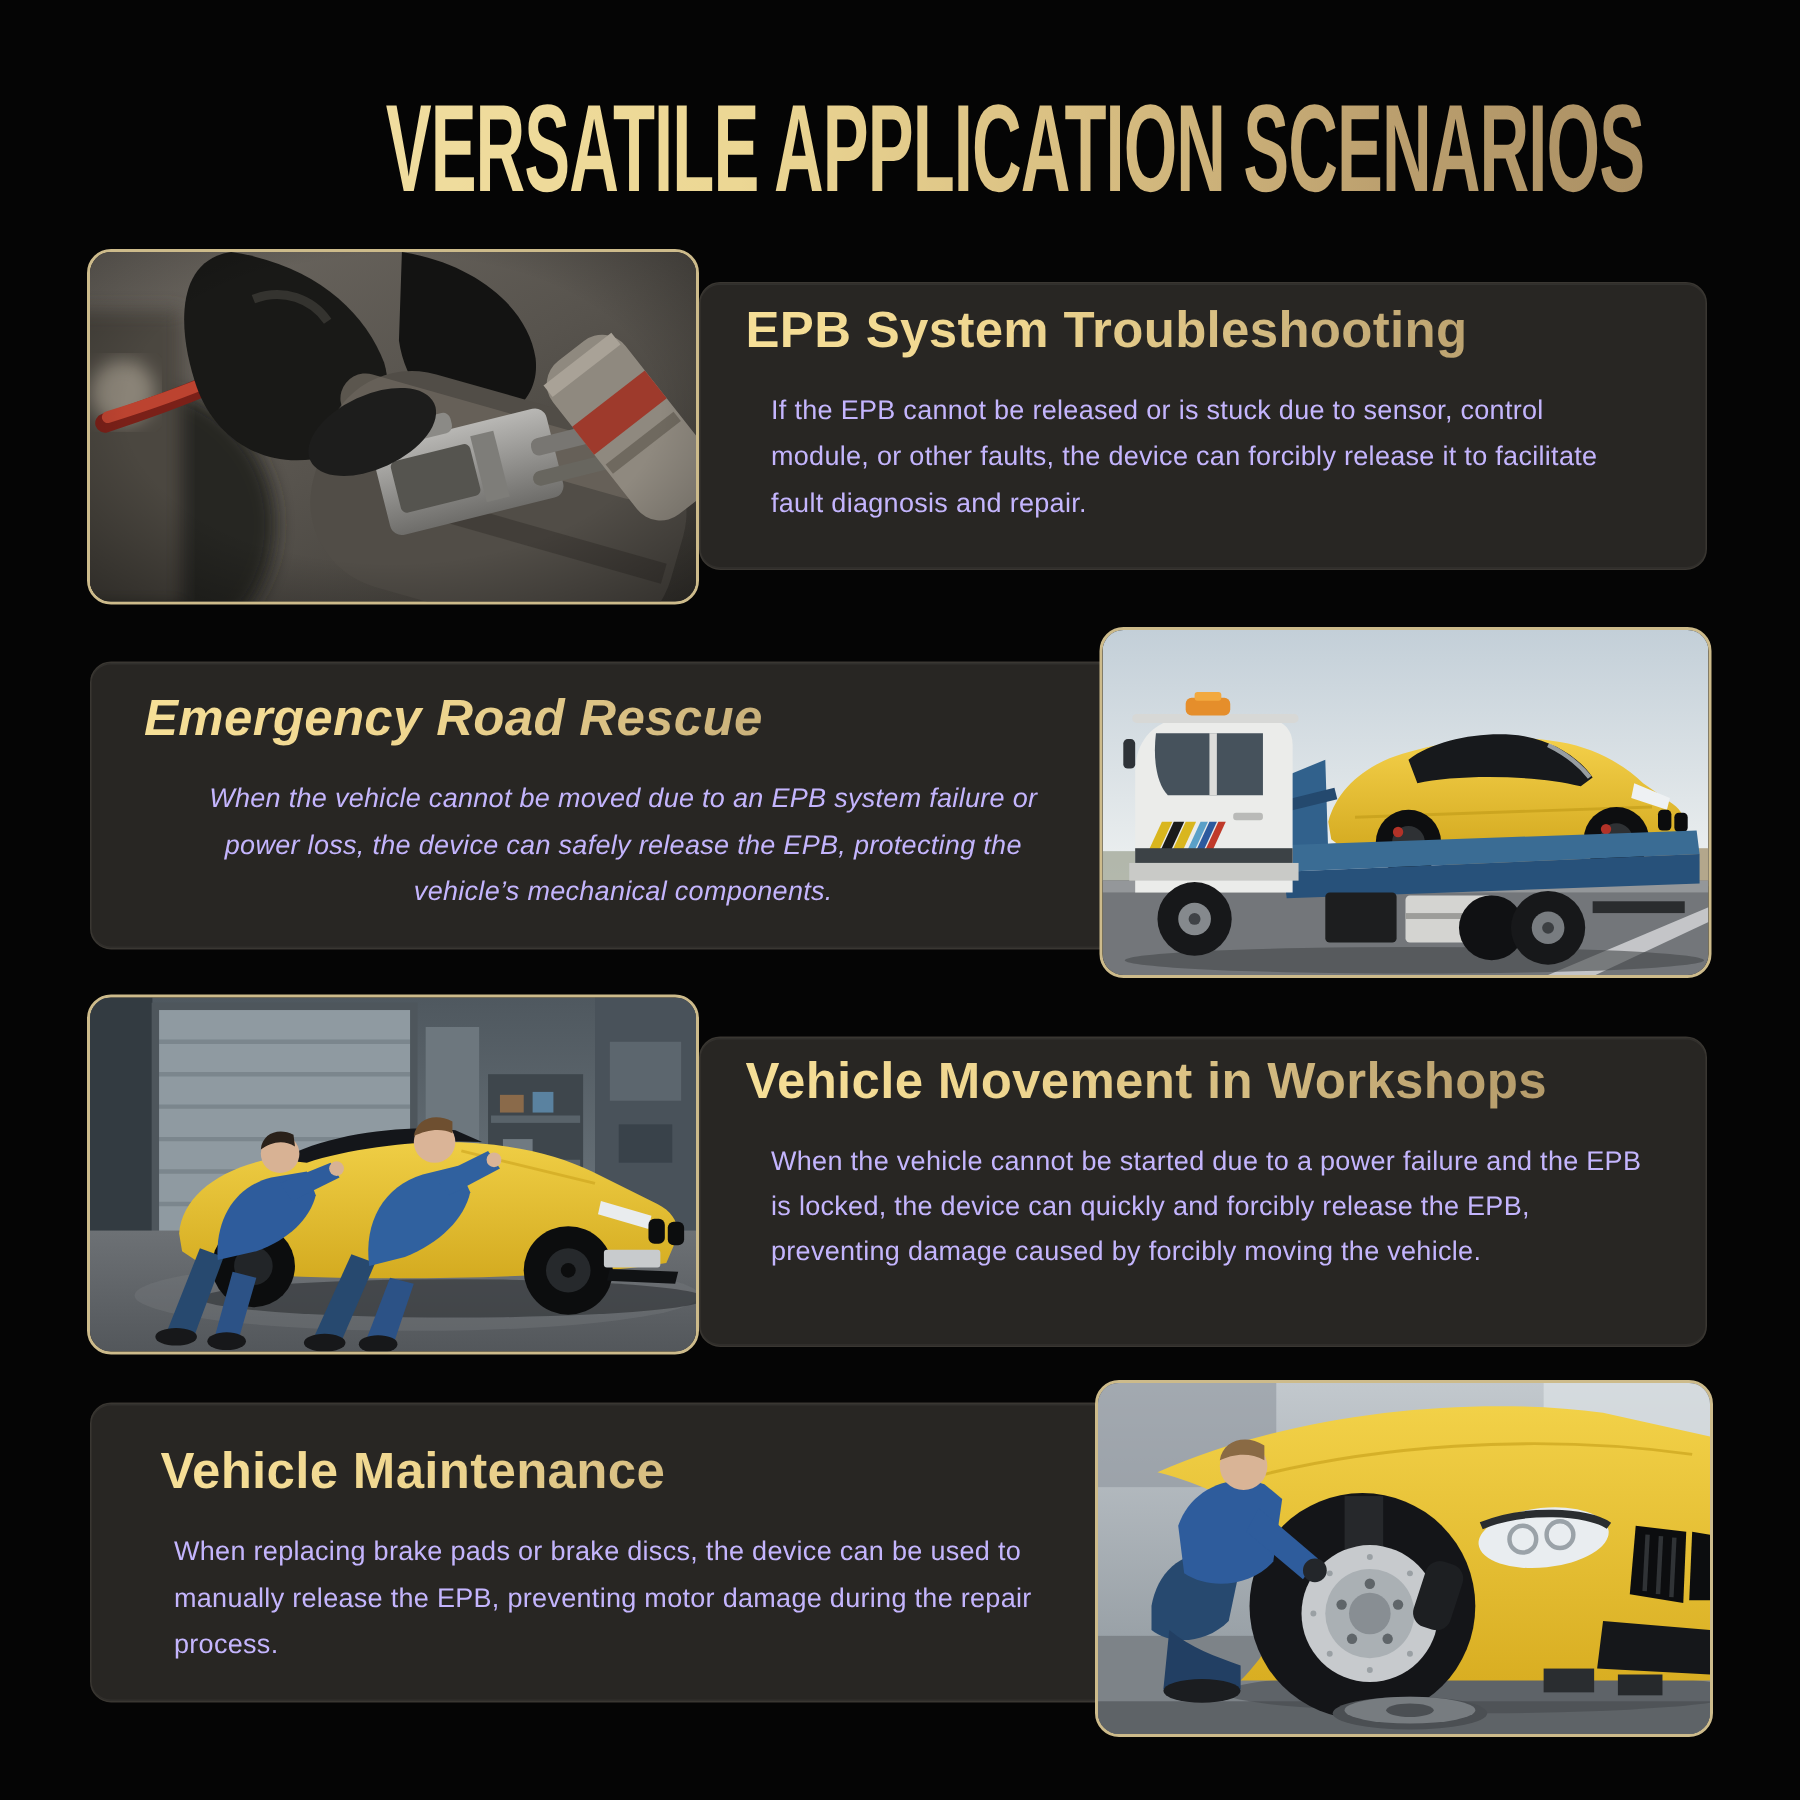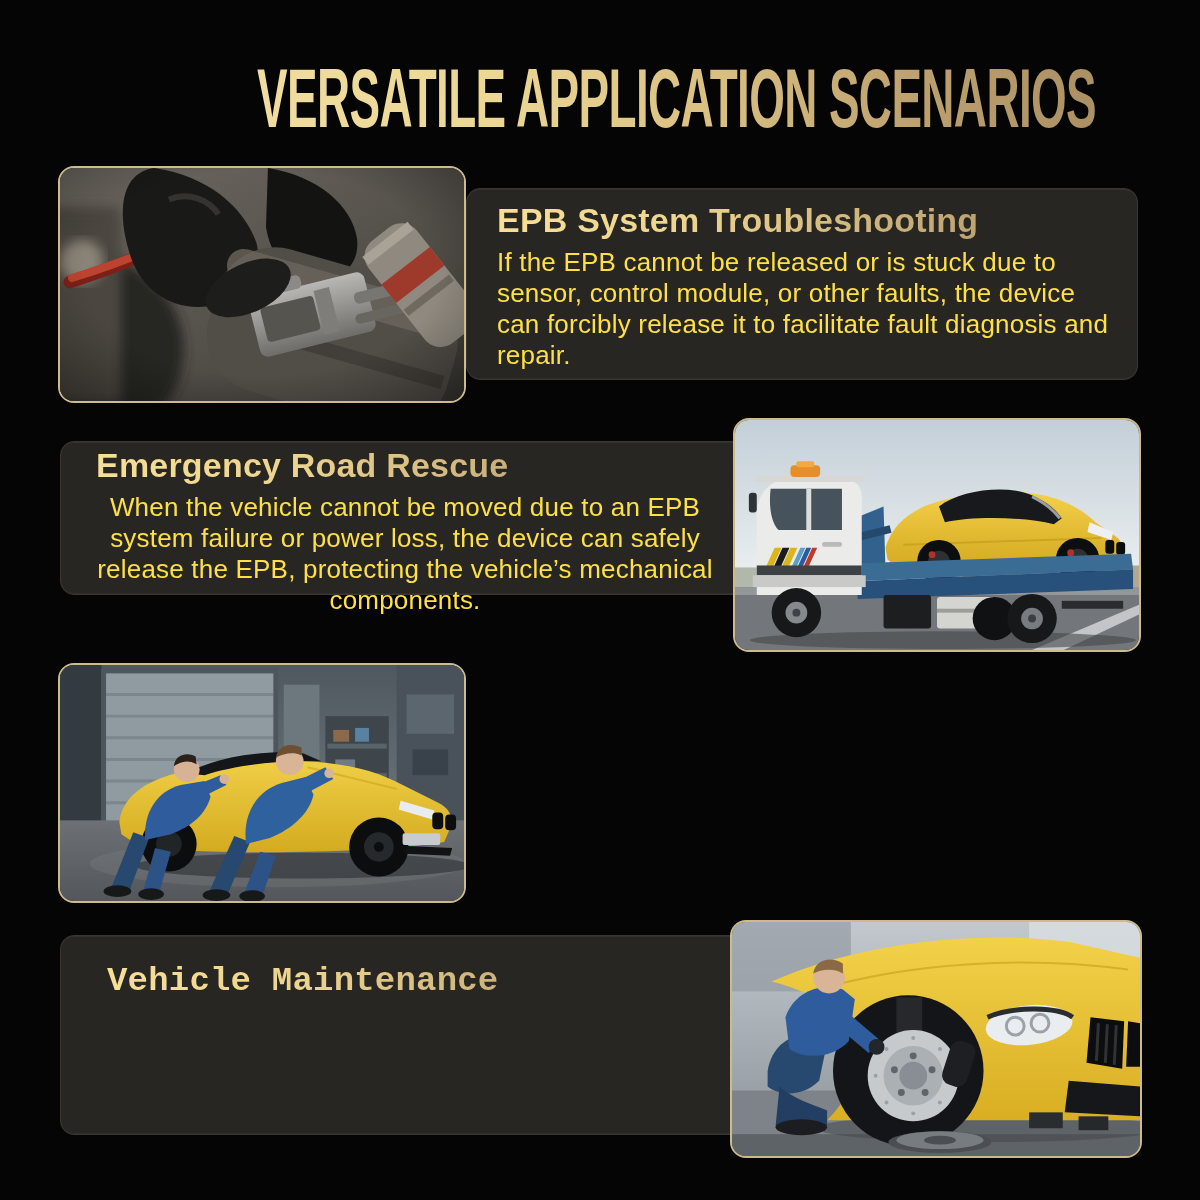--- a/index.html
+++ b/index.html
@@ -23,31 +23,31 @@
     border-radius:14px;box-shadow:inset 0 1px 0 rgba(255,255,255,.05), inset 0 -1px 0 rgba(255,255,255,.04);
     z-index:1;
   }
   .panel h2{
     margin:0 0 6px 0;font-size:34px;font-weight:700;letter-spacing:.2px;line-height:42px;
     background:linear-gradient(92deg,#f6df97 0%,#eed58f 30%,#ccb37c 62%,#a78d60 100%);
     -webkit-background-clip:text;background-clip:text;color:transparent;
     -webkit-text-fill-color:transparent;white-space:nowrap;
   }
   .panel p{
-    margin:0;font-size:26px;line-height:31px;letter-spacing:.2px;color:#fde047;
+    margin:17px;font-size:18px;line-height:31px;letter-spacing:.2px;color:#c4b5fd;
   }
   #panel-1{left:466px;top:188px;width:672px;height:192px;padding:10px 24px 0 30px;}
   #panel-1 p{max-width:622px;}
-  #panel-2{left:60px;top:441px;width:700px;height:154px;padding:2px 24px 0 35px;}
+  #panel-2{left:60px;top:441px;width:700px;height:192px;padding:16px 24px 0 35px;font-style:italic;}
   #panel-2 p{max-width:618px;text-align:center;}
   #panel-3{left:466px;top:691px;width:672px;height:207px;padding:8px 24px 0 30px;}
   #panel-3 p{max-width:610px;line-height:30px;}
   #panel-4{left:60px;top:935px;width:700px;height:200px;padding:24px 24px 0 38px;}
   #panel-4 p{max-width:608px;}
-  #panel-4 h2{margin-left:8px;font-family:Liberation Mono, monospace;}
+  #panel-4 h2{margin-left:8px;}
   
   .photo{
     position:absolute;box-sizing:border-box;margin:0;border:2px solid #cdbb8b;border-radius:16px;
     overflow:hidden;z-index:2;background:#222;
   }
   .photo svg{display:block;width:100%;height:100%;}
   #photo-1{left:58px;top:166px;width:408px;height:237px;}
   #photo-2{left:733px;top:418px;width:408px;height:234px;}
   #photo-3{left:58px;top:663px;width:408px;height:240px;}
   #photo-4{left:730px;top:920px;width:412px;height:238px;}
@@ -266,23 +266,28 @@
       <ellipse cx="158" cy="234" rx="14" ry="6" fill="#17181a"></ellipse>
       <ellipse cx="194" cy="235" rx="13" ry="6" fill="#17181a"></ellipse>
       <path d="M188,182 C184,152 198,128 224,120 L248,114 L256,132 C252,150 236,166 212,176 Z" fill="#30619f"></path>
       <path d="M232,122 L268,104 L276,116 L242,134 Z" fill="#30619f"></path>
       <circle cx="272" cy="110" r="5" fill="#dab497"></circle>
       <circle cx="232" cy="98" r="14" fill="#dab497"></circle>
       <path d="M218,94 C220,82 232,78 244,84 L244,92 C236,88 226,90 218,94 Z" fill="#6e4f30"></path>
     </svg>
   </figure>
 
+  <section class="panel" id="panel-3">
+    <h2>Vehicle Movement in Workshops</h2>
+    <p>When the vehicle cannot be started due to a power failure and the EPB is locked, the device can quickly and forcibly release the EPB, preventing damage caused by forcibly moving the vehicle.</p>
+  </section>
 
   <section class="panel" id="panel-4">
     <h2>Vehicle Maintenance</h2>
+    <p>When replacing brake pads or brake discs, the device can be used to manually release the EPB, preventing motor damage during the repair process.</p>
   </section>
 
   <figure class="photo" id="photo-4">
     <svg viewBox="0 0 412 236" preserveAspectRatio="none">
       <defs>
         <linearGradient id="d-bg" x1="0" y1="0" x2="0" y2="1">
           <stop offset="0" stop-color="#c2c8cd"></stop>
             <stop offset="1" stop-color="#98a0a6"></stop>
         </linearGradient>
         <linearGradient id="d-yel" x1="0" y1="0" x2="0" y2="1">

